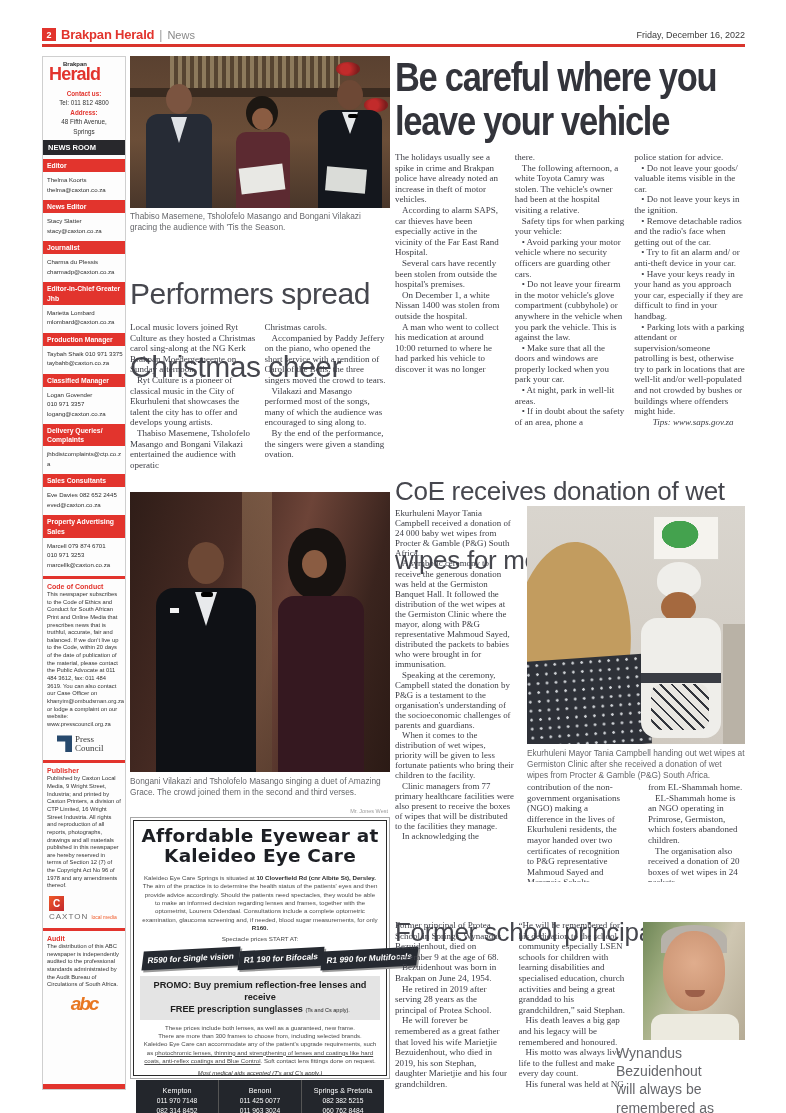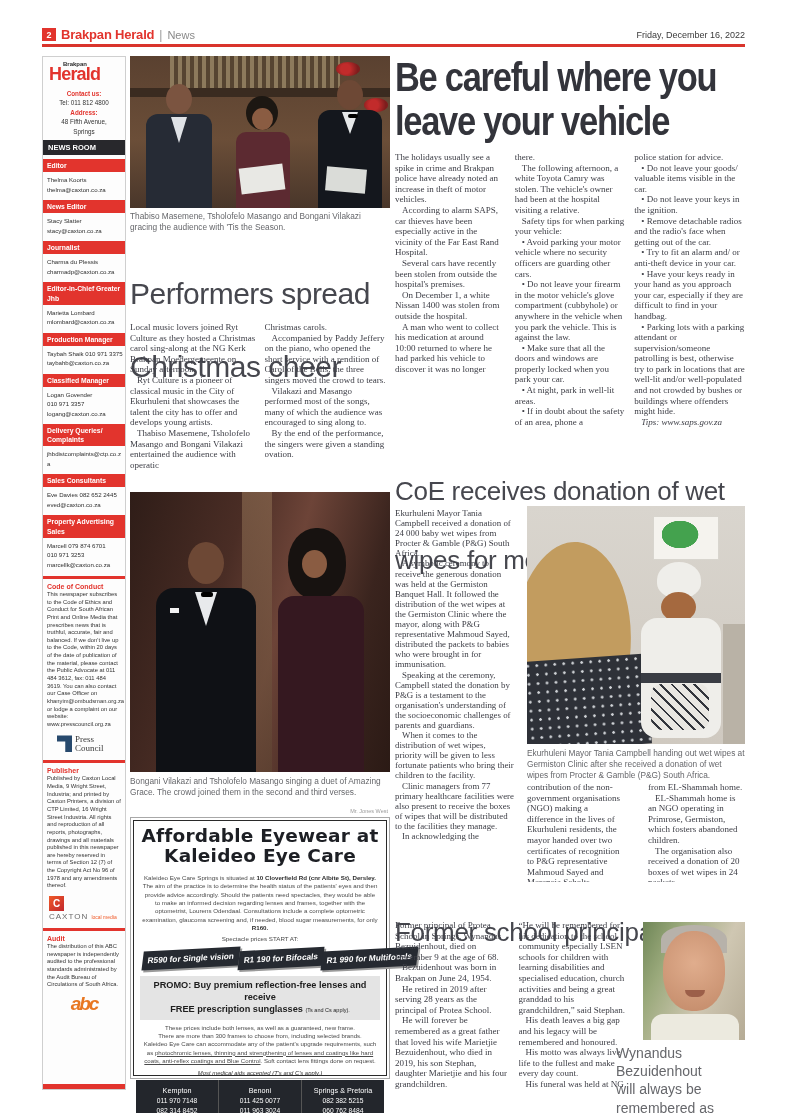--- a/index.html
+++ b/index.html
@@ -97,21 +97,21 @@
   .h-perf{left:130px;top:240px;width:280px;font-size:30px;line-height:1.25;letter-spacing:-.5px;}
   .h-coe{left:395px;top:440px;width:360px;font-size:26px;line-height:1.3;letter-spacing:-.3px;}
   .h-prin{left:395px;top:882px;width:360px;font-size:26px;letter-spacing:-.3px;}
   .h-black{position:absolute;left:395px;top:55px;width:420px;font-weight:bold;color:#33343b;
            font-size:41px;line-height:1.08;letter-spacing:-1.5px;transform:scaleX(.84);transform-origin:0 0;}
   .cols{position:absolute;display:flex;font-family:"Liberation Serif",serif;font-size:9px;
         line-height:10.6px;color:#3c3d45;}
   .col{overflow:hidden;}
   .cols p,.col p{margin:0;}
   .col p + p{text-indent:7px;}
-  .tips-italic{font-style:italic;text-indent:7px;}
+  .tips-italic{font-style:italic;text-indent:7px;text-align:center;}
   .perf-cols{left:130px;top:322px;width:260px;height:168px;gap:9px;}
   .perf-cols .col{width:126px;}
   .veh-cols{left:395px;top:152px;width:350px;height:290px;gap:9px;}
   .veh-cols .col{width:111px;}
   .coe-col1{position:absolute;left:395px;top:508px;width:119px;height:344px;}
   .coe-cols23{left:527px;top:782px;width:218px;height:100px;gap:24px;}
   .coe-cols23 .col{width:104px;}
   .prin-cols{left:395px;top:920px;width:236px;height:172px;gap:11px;}
   .prin-cols .col{width:113px;}
   

